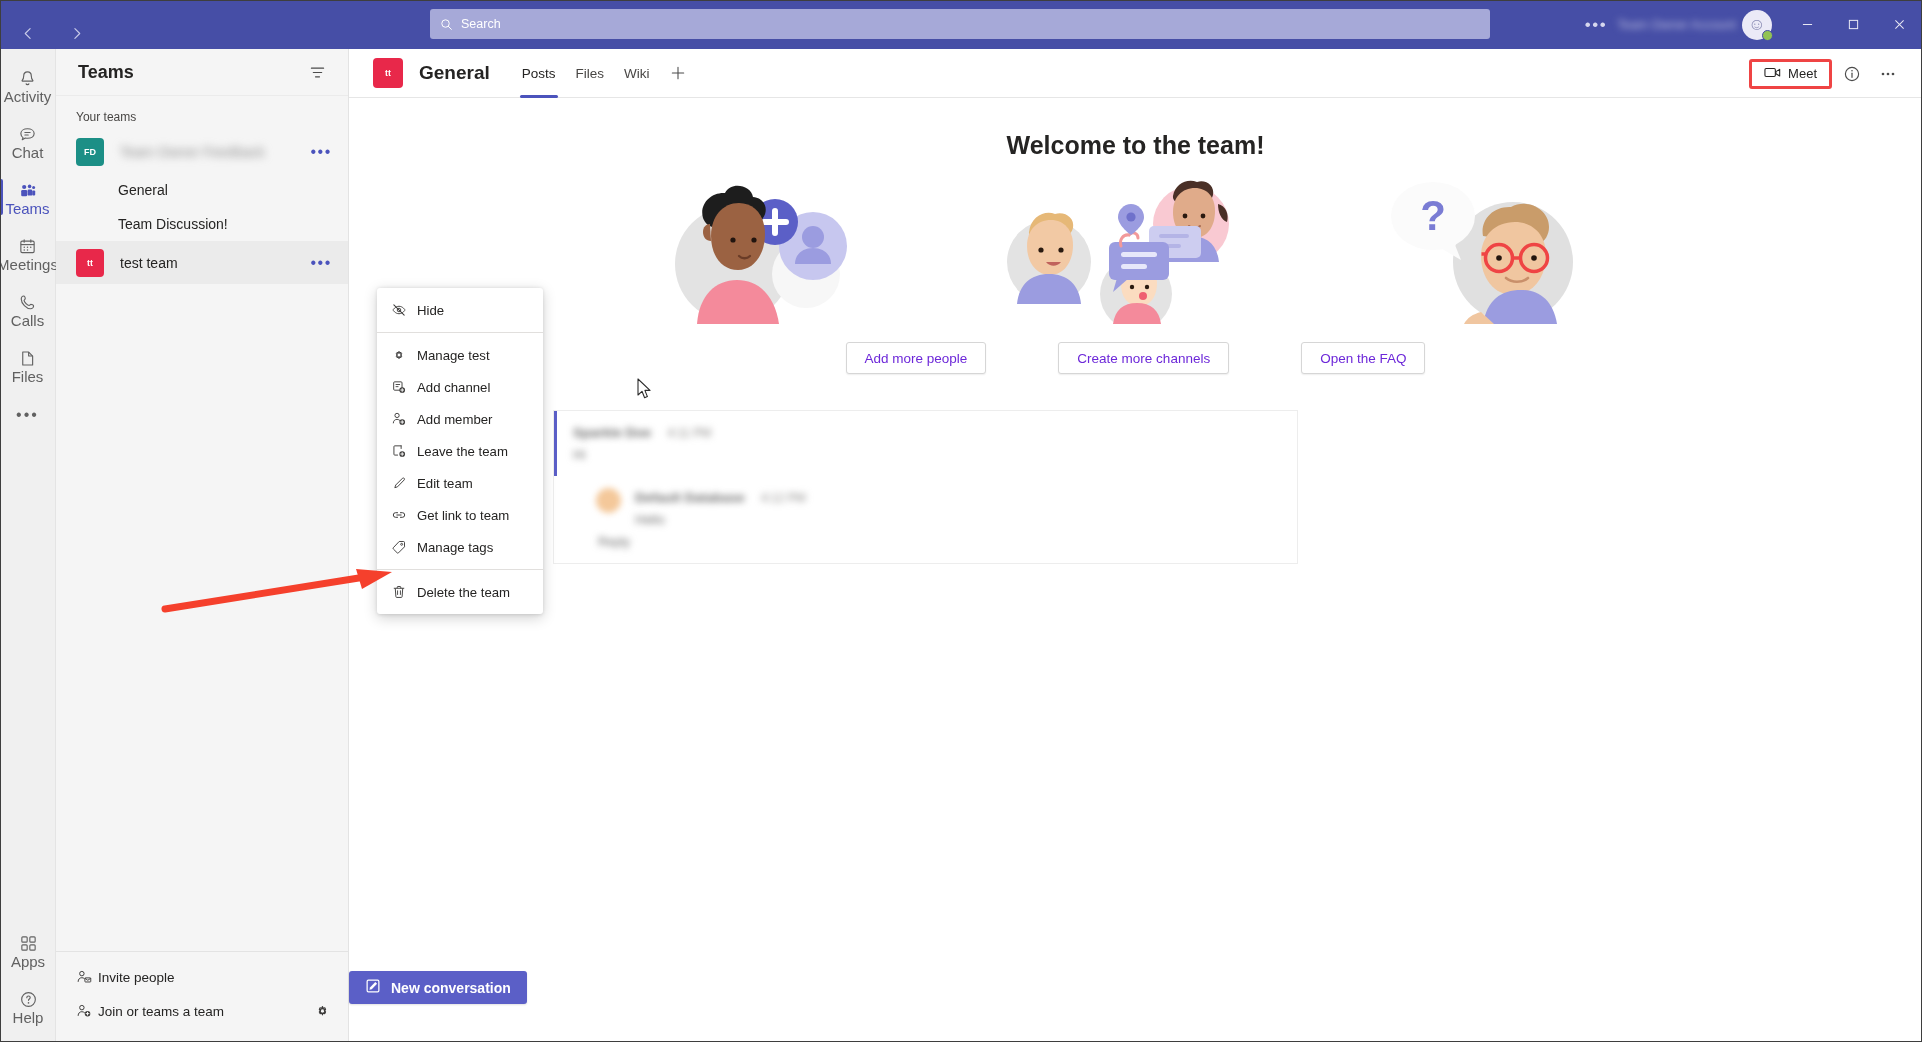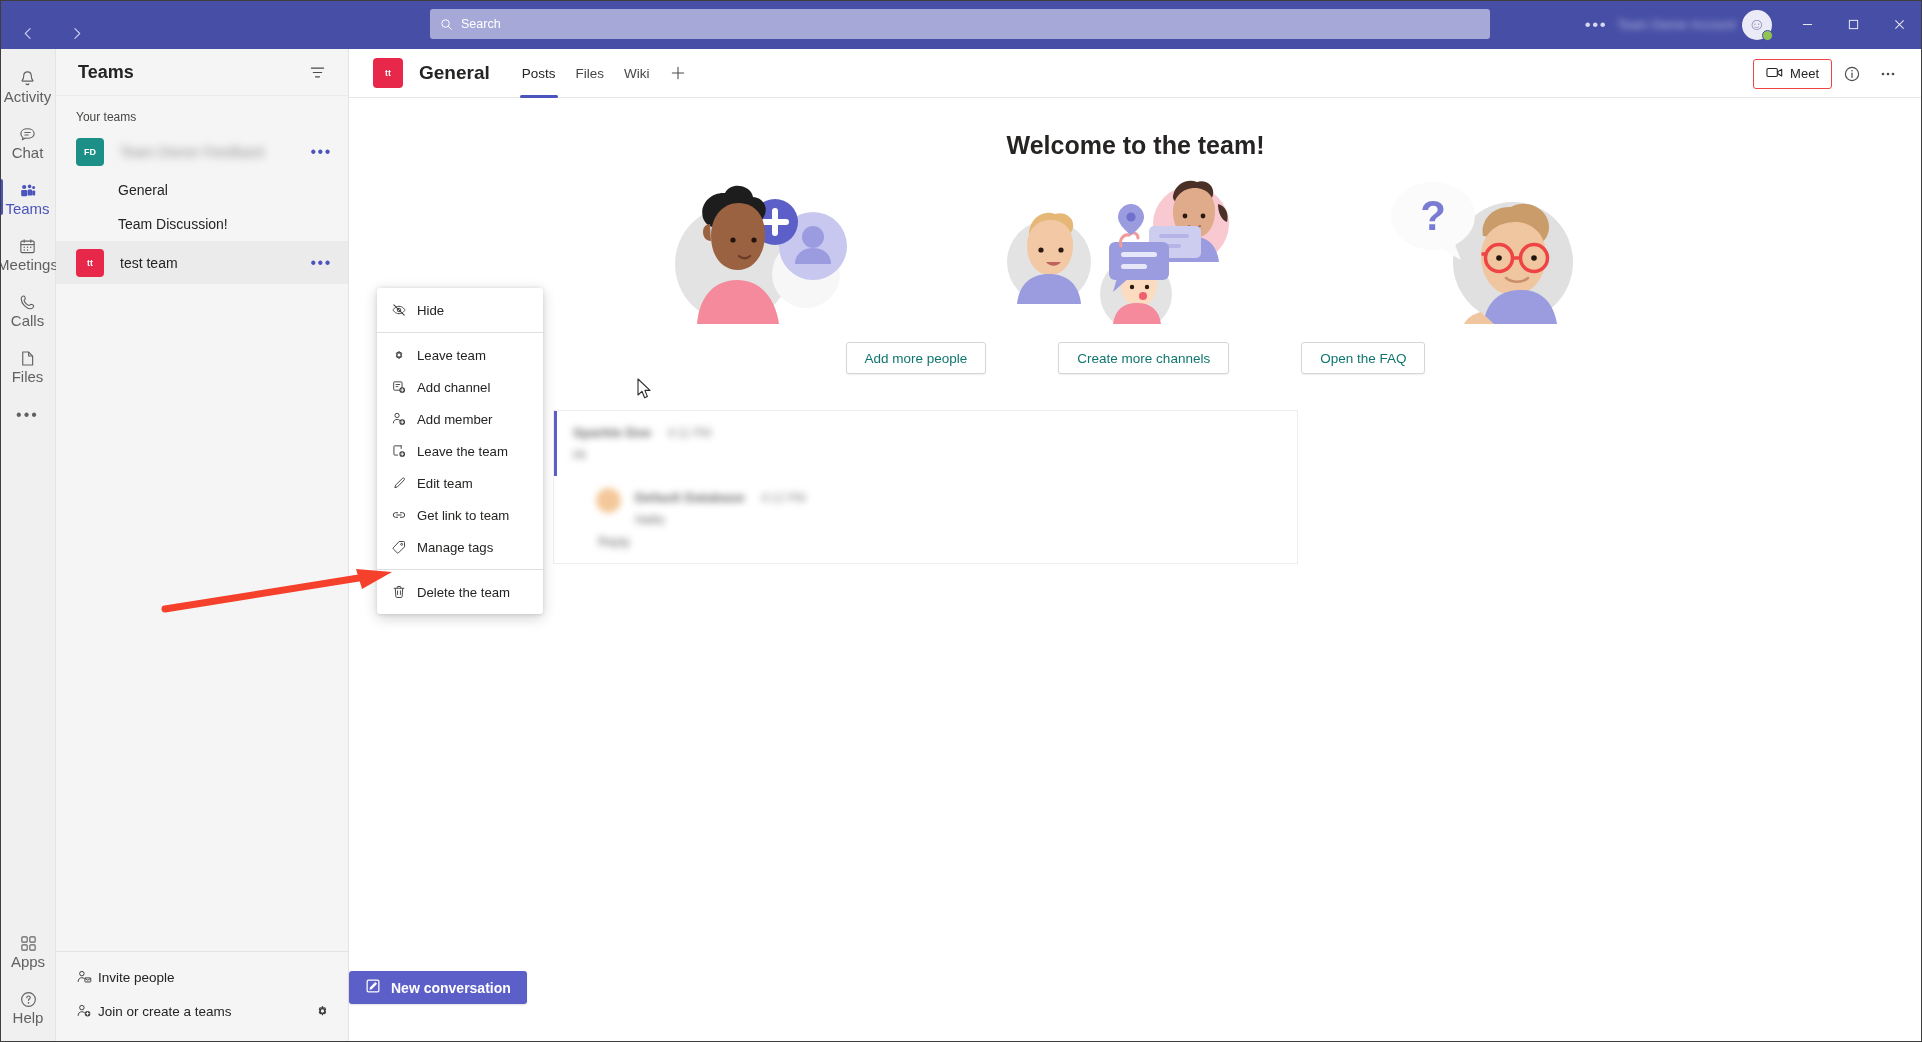--- a/index.html
+++ b/index.html
@@ -220,21 +220,21 @@
   }
   .ch-add {
     font-size: 19px; color: #4b4b4b; padding: 0 10px; cursor: pointer;
     display: flex; align-items: center; height: 49px;
   }
   .mh-right {
     position: absolute; right: 18px; top: 0; height: 49px;
     display: flex; align-items: center; gap: 4px;
   }
   .meet-btn {
-    height: 30px; border: 1px solid #ef4444; border-radius: 3px;
+    height: 30px; border: 3px solid #ef4444; border-radius: 3px;
     display: flex; align-items: center; gap: 7px; padding: 0 12px;
     font-size: 13px; color: #252423; background: #fff; cursor: pointer;
   }
   .icon-btn {
     width: 32px; height: 32px; display: flex; align-items: center; justify-content: center;
     color: #4b4b4b; cursor: pointer; border-radius: 3px;
   }
 
   
   .welcome {
@@ -245,21 +245,21 @@
   .illus-row {
     display: flex; justify-content: center; align-items: flex-end;
     gap: 60px; margin-top: 14px; height: 150px;
   }
   .illus { width: 290px; height: 150px; }
   .cta-row {
     display: flex; justify-content: center; gap: 72px; margin-top: 18px;
   }
   .cta-btn {
     border: 1px solid #d6d6d6; border-radius: 3px; background: #fff;
-    height: 32px; padding: 0 18px; font-size: 13.5px; color: #0f766e;
+    height: 32px; padding: 0 18px; font-size: 13.5px; color: #6d28d9;
     cursor: pointer; box-shadow: 0 1px 1.5px rgba(0,0,0,.07);
     font-family: "Liberation Sans", sans-serif;
   }
 
   
   .posts-area { margin-top: 36px; padding-left: 150px; }
   .post-block { display: flex; }
   .post-avatar {
     width: 42px; height: 42px; border-radius: 50%;
     background: #e5ccd7; color: #8a3a5a; font-size: 14px; font-weight: bold;
@@ -508,21 +508,21 @@
       </div>
       <div class="footer-row">
         <span class="fr-ico">
           <svg width="16" height="16" viewBox="0 0 18 18" fill="none">
               <circle cx="6.6" cy="5.2" r="2.5" stroke="#3b3a39" stroke-width="1.1"></circle>
               <path d="M2.4 14c0-2.6 1.9-4.2 4.2-4.2 1.2 0 2.2.4 3 1.1" stroke="#3b3a39" stroke-width="1.1" stroke-linecap="round"></path>
               <circle cx="13" cy="12" r="3.1" fill="#3b3a39"></circle>
               <path d="M13 10.4v3.2M11.4 12h3.2" stroke="#fff" stroke-width="1.1" stroke-linecap="round"></path>
             </svg>
         </span>
-        <span>Join or create a teams</span>
+        <span>Join or teams a team</span>
         <span class="footer-gear">
           <svg width="17" height="17" viewBox="0 0 18 18" fill="none">
               <circle cx="9" cy="9" r="2.5" stroke="#3b3a39" stroke-width="1.15"></circle>
               <path d="M9 1.9l.6 1.9 1.9-.5.8 1.8-1.5 1.3 1.5 1.3-.8 1.8-1.9-.5-.6 1.9h-.1l-.6-1.9-1.9.5-.8-1.8 1.5-1.3L5.6 5.1l.8-1.8 1.9.5.6-1.9z" stroke="#3b3a39" stroke-width="1.1" stroke-linejoin="round" transform="translate(0,2.3)"></path>
             </svg>
         </span>
       </div>
     </div>
   </div>
 
@@ -541,21 +541,21 @@
 
     <div class="ctx-sep"></div>
 
     <div class="ctx-item">
       <span class="cm-ico">
         <svg width="16" height="16" viewBox="0 0 18 18" fill="none">
             <circle cx="9" cy="9" r="2.4" stroke="#3b3a39" stroke-width="1.1"></circle>
             <path d="M9 2.2l.55 1.7 1.75-.42.95 1.65-1.3 1.25 1.3 1.25-.95 1.65-1.75-.42L9 10.6l-.55-1.72-1.75.42-.95-1.65 1.3-1.25-1.3-1.25.95-1.65 1.75.42z" stroke="#3b3a39" stroke-width="1.05" stroke-linejoin="round" transform="translate(0,2.6)"></path>
           </svg>
       </span>
-      <span>Leave team</span>
+      <span>Manage test</span>
     </div>
 
     <div class="ctx-item">
       <span class="cm-ico">
         <svg width="16" height="16" viewBox="0 0 18 18" fill="none">
             <rect x="3" y="3.2" width="9.4" height="9.4" rx="1.1" stroke="#3b3a39" stroke-width="1.05"></rect>
             <path d="M5.2 6.2h5M5.2 8.6h3.2" stroke="#3b3a39" stroke-width="1"></path>
             <circle cx="12.6" cy="12.4" r="3.2" fill="#3b3a39"></circle>
             <path d="M12.6 10.8v3.2M11 12.4h3.2" stroke="#fff" stroke-width="1.1" stroke-linecap="round"></path>
           </svg>

